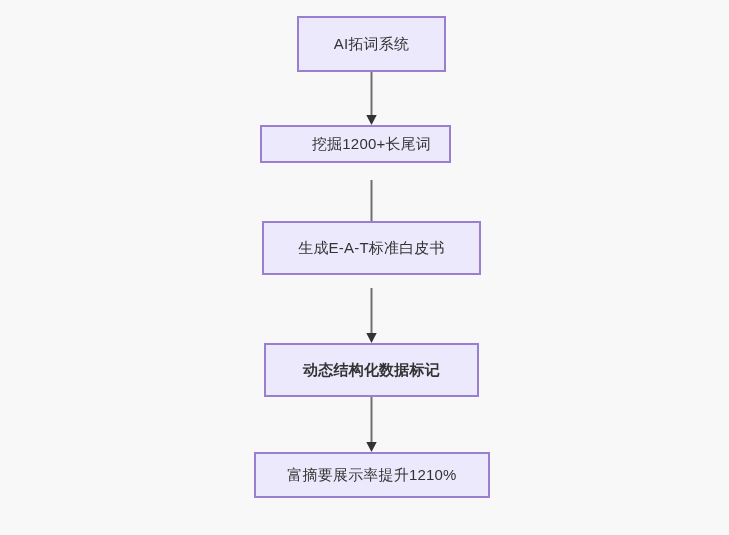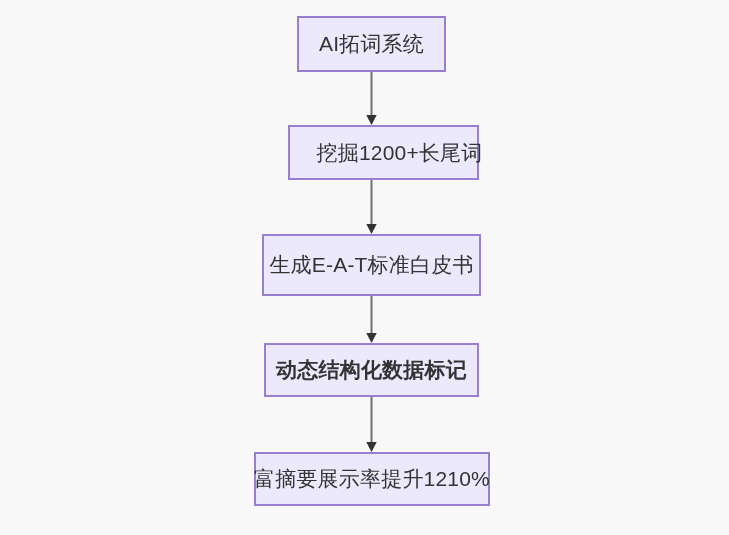--- a/index.html
+++ b/index.html
@@ -24,37 +24,37 @@
   .node {
     position: absolute;
     box-sizing: border-box;
     background: #ece9fc;
     border: 2px solid #9a7fd1;
     border-radius: 0;
     display: flex;
     align-items: center;
     justify-content: center;
     color: #333333;
-    font-size: 21px;
+    font-size: 15px;
     line-height: 1.2;
     letter-spacing: 0.2px;
     white-space: nowrap;
     z-index: 2;
   }
 
   .node-label {
     display: block;
   }
 
   
   #node-1 { left: 297px; top: 16px;  width: 149px; height: 56px; }
-  #node-2 { left: 288px; top: 125px; width: 191px; height: 55px; padding-left: 32px; }
-  #node-3 { left: 262px; top: 234px; width: 219px; height: 62px; }
+  #node-2 { left: 260px; top: 125px; width: 191px; height: 38px; padding-left: 32px; }
+  #node-3 { left: 262px; top: 221px; width: 219px; height: 54px; }
   #node-4 { left: 264px; top: 343px; width: 215px; height: 54px; font-weight: bold; }
-  #node-5 { left: 254px; top: 452px; width: 236px; height: 54px; }
+  #node-5 { left: 254px; top: 452px; width: 236px; height: 46px; }
 
   
   .connector {
     position: absolute;
     left: 0;
     top: 0;
     width: 729px;
     height: 535px;
     z-index: 1;
     pointer-events: none;

